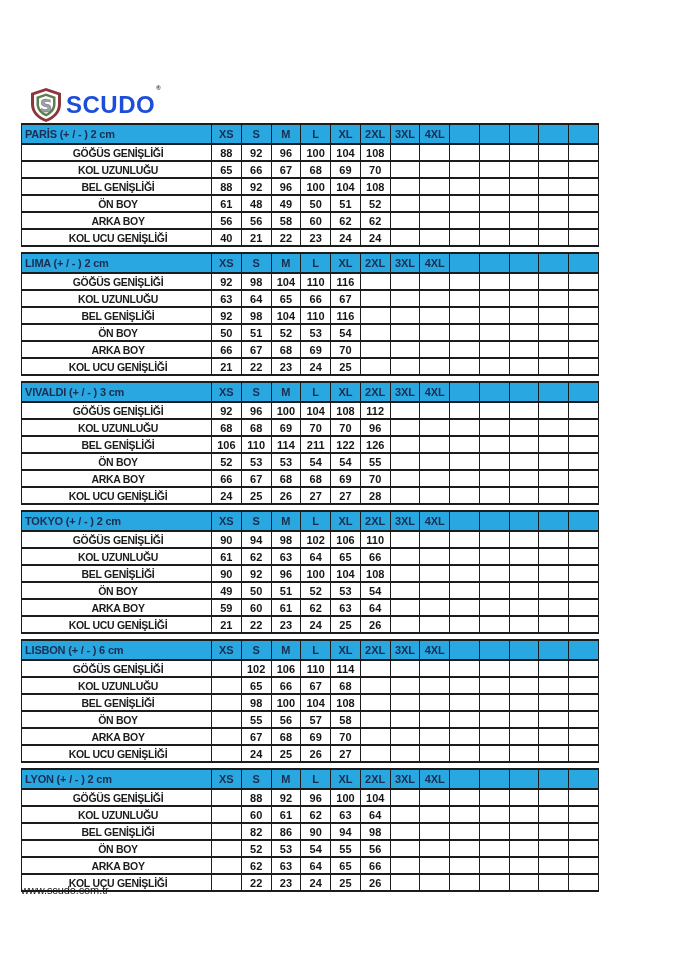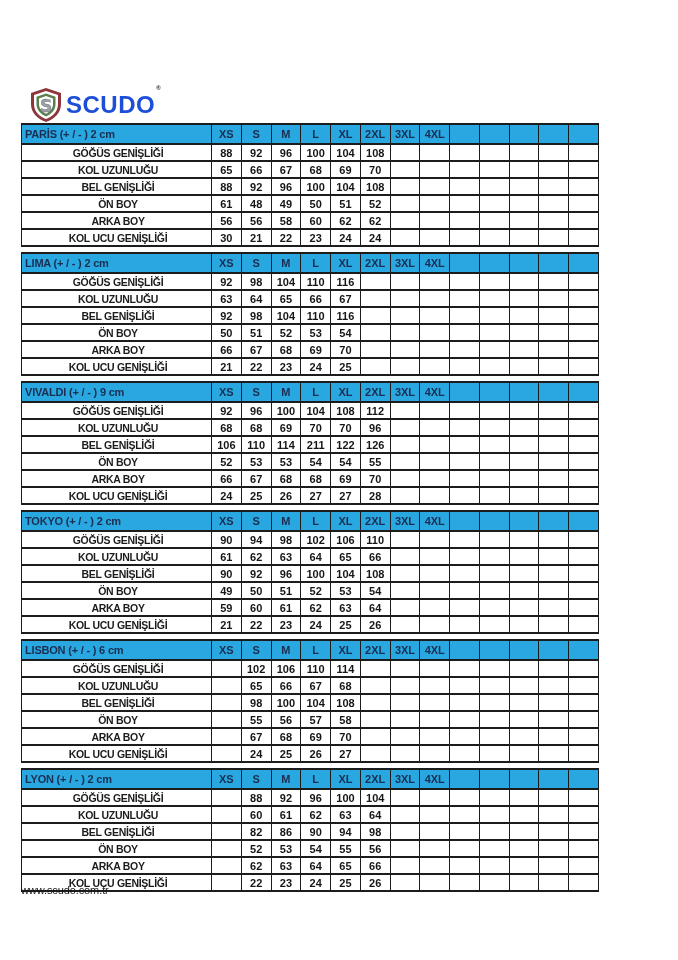--- a/index.html
+++ b/index.html
@@ -208,21 +208,21 @@
             <td class="val"></td>
             <td class="val"></td>
             <td class="val"></td>
             <td class="val"></td>
             <td class="val"></td>
             <td class="val"></td>
             <td class="val"></td>
           </tr>
           <tr>
             <td class="row-label">KOL UCU GENİŞLİĞİ</td>
-            <td class="val">30</td>
+            <td class="val">40</td>
             <td class="val">21</td>
             <td class="val">22</td>
             <td class="val">23</td>
             <td class="val">24</td>
             <td class="val">24</td>
             <td class="val"></td>
             <td class="val"></td>
             <td class="val"></td>
             <td class="val"></td>
             <td class="val"></td>
@@ -377,21 +377,21 @@
           <col>
           <col>
           <col>
           <col>
           <col>
           <col>
           <col>
         </colgroup>
         <thead>
           <tr>
-            <th class="table-title-cell">VIVALDI (+ / - ) 9 cm</th>
+            <th class="table-title-cell">VIVALDI (+ / - ) 3 cm</th>
             <th class="size-col">XS</th>
             <th class="size-col">S</th>
             <th class="size-col">M</th>
             <th class="size-col">L</th>
             <th class="size-col">XL</th>
             <th class="size-col">2XL</th>
             <th class="size-col">3XL</th>
             <th class="size-col">4XL</th>
             <th class="size-col"></th>
             <th class="size-col"></th>

